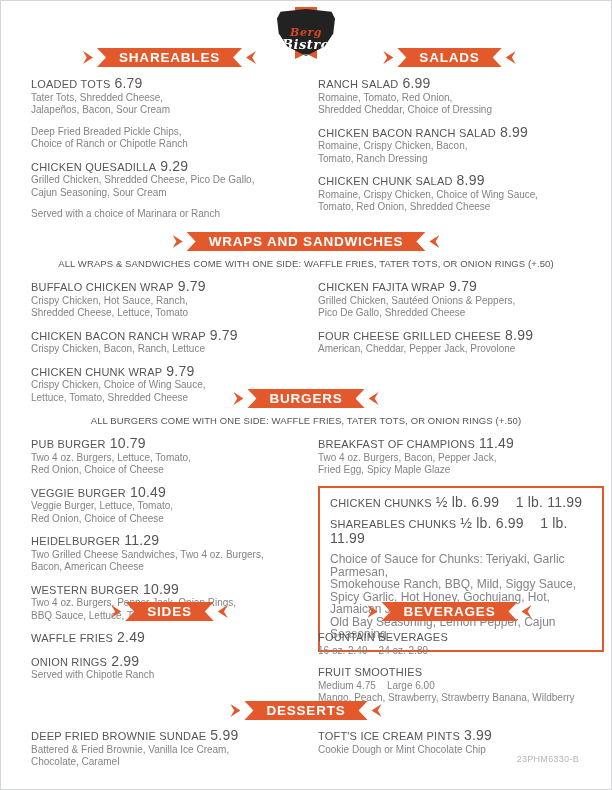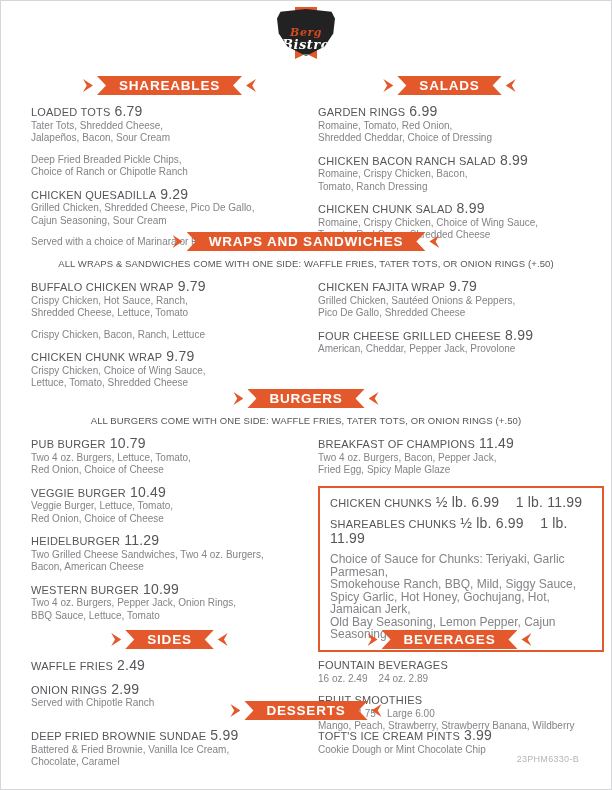--- a/index.html
+++ b/index.html
@@ -34,21 +34,21 @@
   
   .item{margin-bottom:9px;}
   .item .t{font-size:11px;line-height:13.5px;color:#55565a;letter-spacing:0.2px;}
   .item .price{font-size:14px;color:#55565a;margin-left:4px;margin-top:48px;}
   .item .d{font-size:10px;line-height:12.5px;color:#828487;white-space:pre-line;}
   
   .abs{position:absolute;left:0;right:0;}
   .cols{display:flex;padding:0 30px;}
   .col-l{width:277px;margin-right:10px;flex:0 0 auto;}
   .col-r{flex:1;}
-  .col-banner{margin-bottom:10px;margin-top:28px;}
+  .col-banner{margin-bottom:10px;}
   .note{text-align:center;font-size:9.5px;color:#55565a;margin:7px 0 11px;letter-spacing:0.1px;}
   .section-banner-center{margin-bottom:0;text-align:center;}
   
   .chunks-box{border:2px solid #e4592c;padding:8px 10px 9px;margin-top:3px;width:262px;}
   .chunks-box .item{margin-bottom:7px;}
   .chunks-box .note-d{font-size:12px;line-height:12.5px;color:#828487;white-space:pre-line;}
   
   .footer-code{position:absolute;top:753px;right:32px;font-size:9px;color:#b3b5b7;letter-spacing:0.3px;}
 </style>
 </head>
@@ -91,21 +91,21 @@
           <div class="d">Served with a choice of Marinara or Ranch</div>
         </div>
       </div>
       <div class="col-r">
         <div class="banner col-banner">
           <span class="chev chev-l"></span>
           <span class="bar">SALADS</span>
           <span class="chev chev-r"></span>
         </div>
         <div class="item">
-          <div class="t"><span>GARDEN RINGS</span><span class="price">6.99</span></div>
+          <div class="t"><span>RANCH SALAD</span><span class="price">6.99</span></div>
           <div class="d">Romaine, Tomato, Red Onion,
 Shredded Cheddar, Choice of Dressing</div>
         </div>
         <div class="item">
           <div class="t"><span>CHICKEN BACON RANCH SALAD</span><span class="price">8.99</span></div>
           <div class="d">Romaine, Crispy Chicken, Bacon,
 Tomato, Ranch Dressing</div>
         </div>
         <div class="item">
           <div class="t"><span>CHICKEN CHUNK SALAD</span><span class="price">8.99</span></div>
@@ -124,20 +124,21 @@
     </div>
     <div class="note">ALL WRAPS &amp; SANDWICHES COME WITH ONE SIDE: WAFFLE FRIES, TATER TOTS, OR ONION RINGS (+.50)</div>
     <div class="cols">
       <div class="col-l">
         <div class="item">
           <div class="t"><span>BUFFALO CHICKEN WRAP</span><span class="price">9.79</span></div>
           <div class="d">Crispy Chicken, Hot Sauce, Ranch,
 Shredded Cheese, Lettuce, Tomato</div>
         </div>
         <div class="item">
+          <div class="t"><span>CHICKEN BACON RANCH WRAP</span><span class="price">9.79</span></div>
           <div class="d">Crispy Chicken, Bacon, Ranch, Lettuce</div>
         </div>
         <div class="item">
           <div class="t"><span>CHICKEN CHUNK WRAP</span><span class="price">9.79</span></div>
           <div class="d">Crispy Chicken, Choice of Wing Sauce,
 Lettuce, Tomato, Shredded Cheese</div>
         </div>
       </div>
       <div class="col-r">
         <div class="item">

